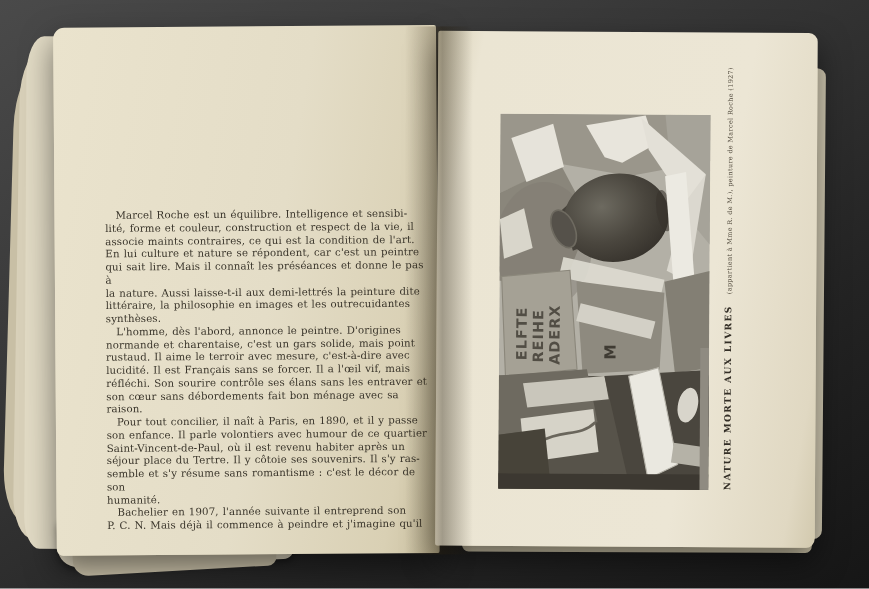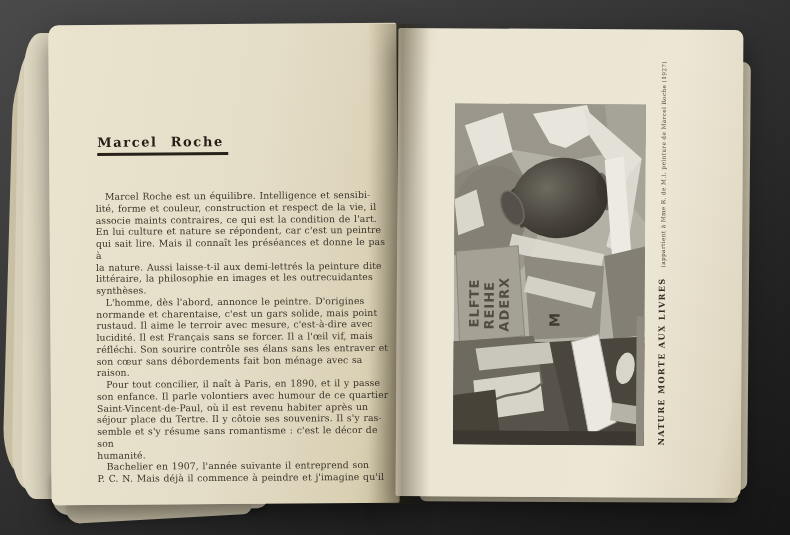--- a/index.html
+++ b/index.html
@@ -62,21 +62,20 @@
 
   <div class="edge edge-a"></div>
   <div class="edge edge-b"></div>
   <div class="edge edge-c"></div>
   <div class="edge flap1"></div>
   <div class="edge flap2"></div>
   <div class="edge sliver-right"></div>
   <div class="edge sliver-bottom"></div>
 
   <div class="page left-page">
-    <div class="title">Marcel Roche</div>
     <div class="body-text">
       <div class="para"> Marcel Roche est un équilibre. Intelligence et sensibi-
 lité, forme et couleur, construction et respect de la vie, il
 associe maints contraires, ce qui est la condition de l'art.
 En lui culture et nature se répondent, car c'est un peintre
 qui sait lire. Mais il connaît les préséances et donne le pas à
 la nature. Aussi laisse-t-il aux demi-lettrés la peinture dite
 littéraire, la philosophie en images et les outrecuidantes
 synthèses.</div>
       <div class="para"> L'homme, dès l'abord, annonce le peintre. D'origines

